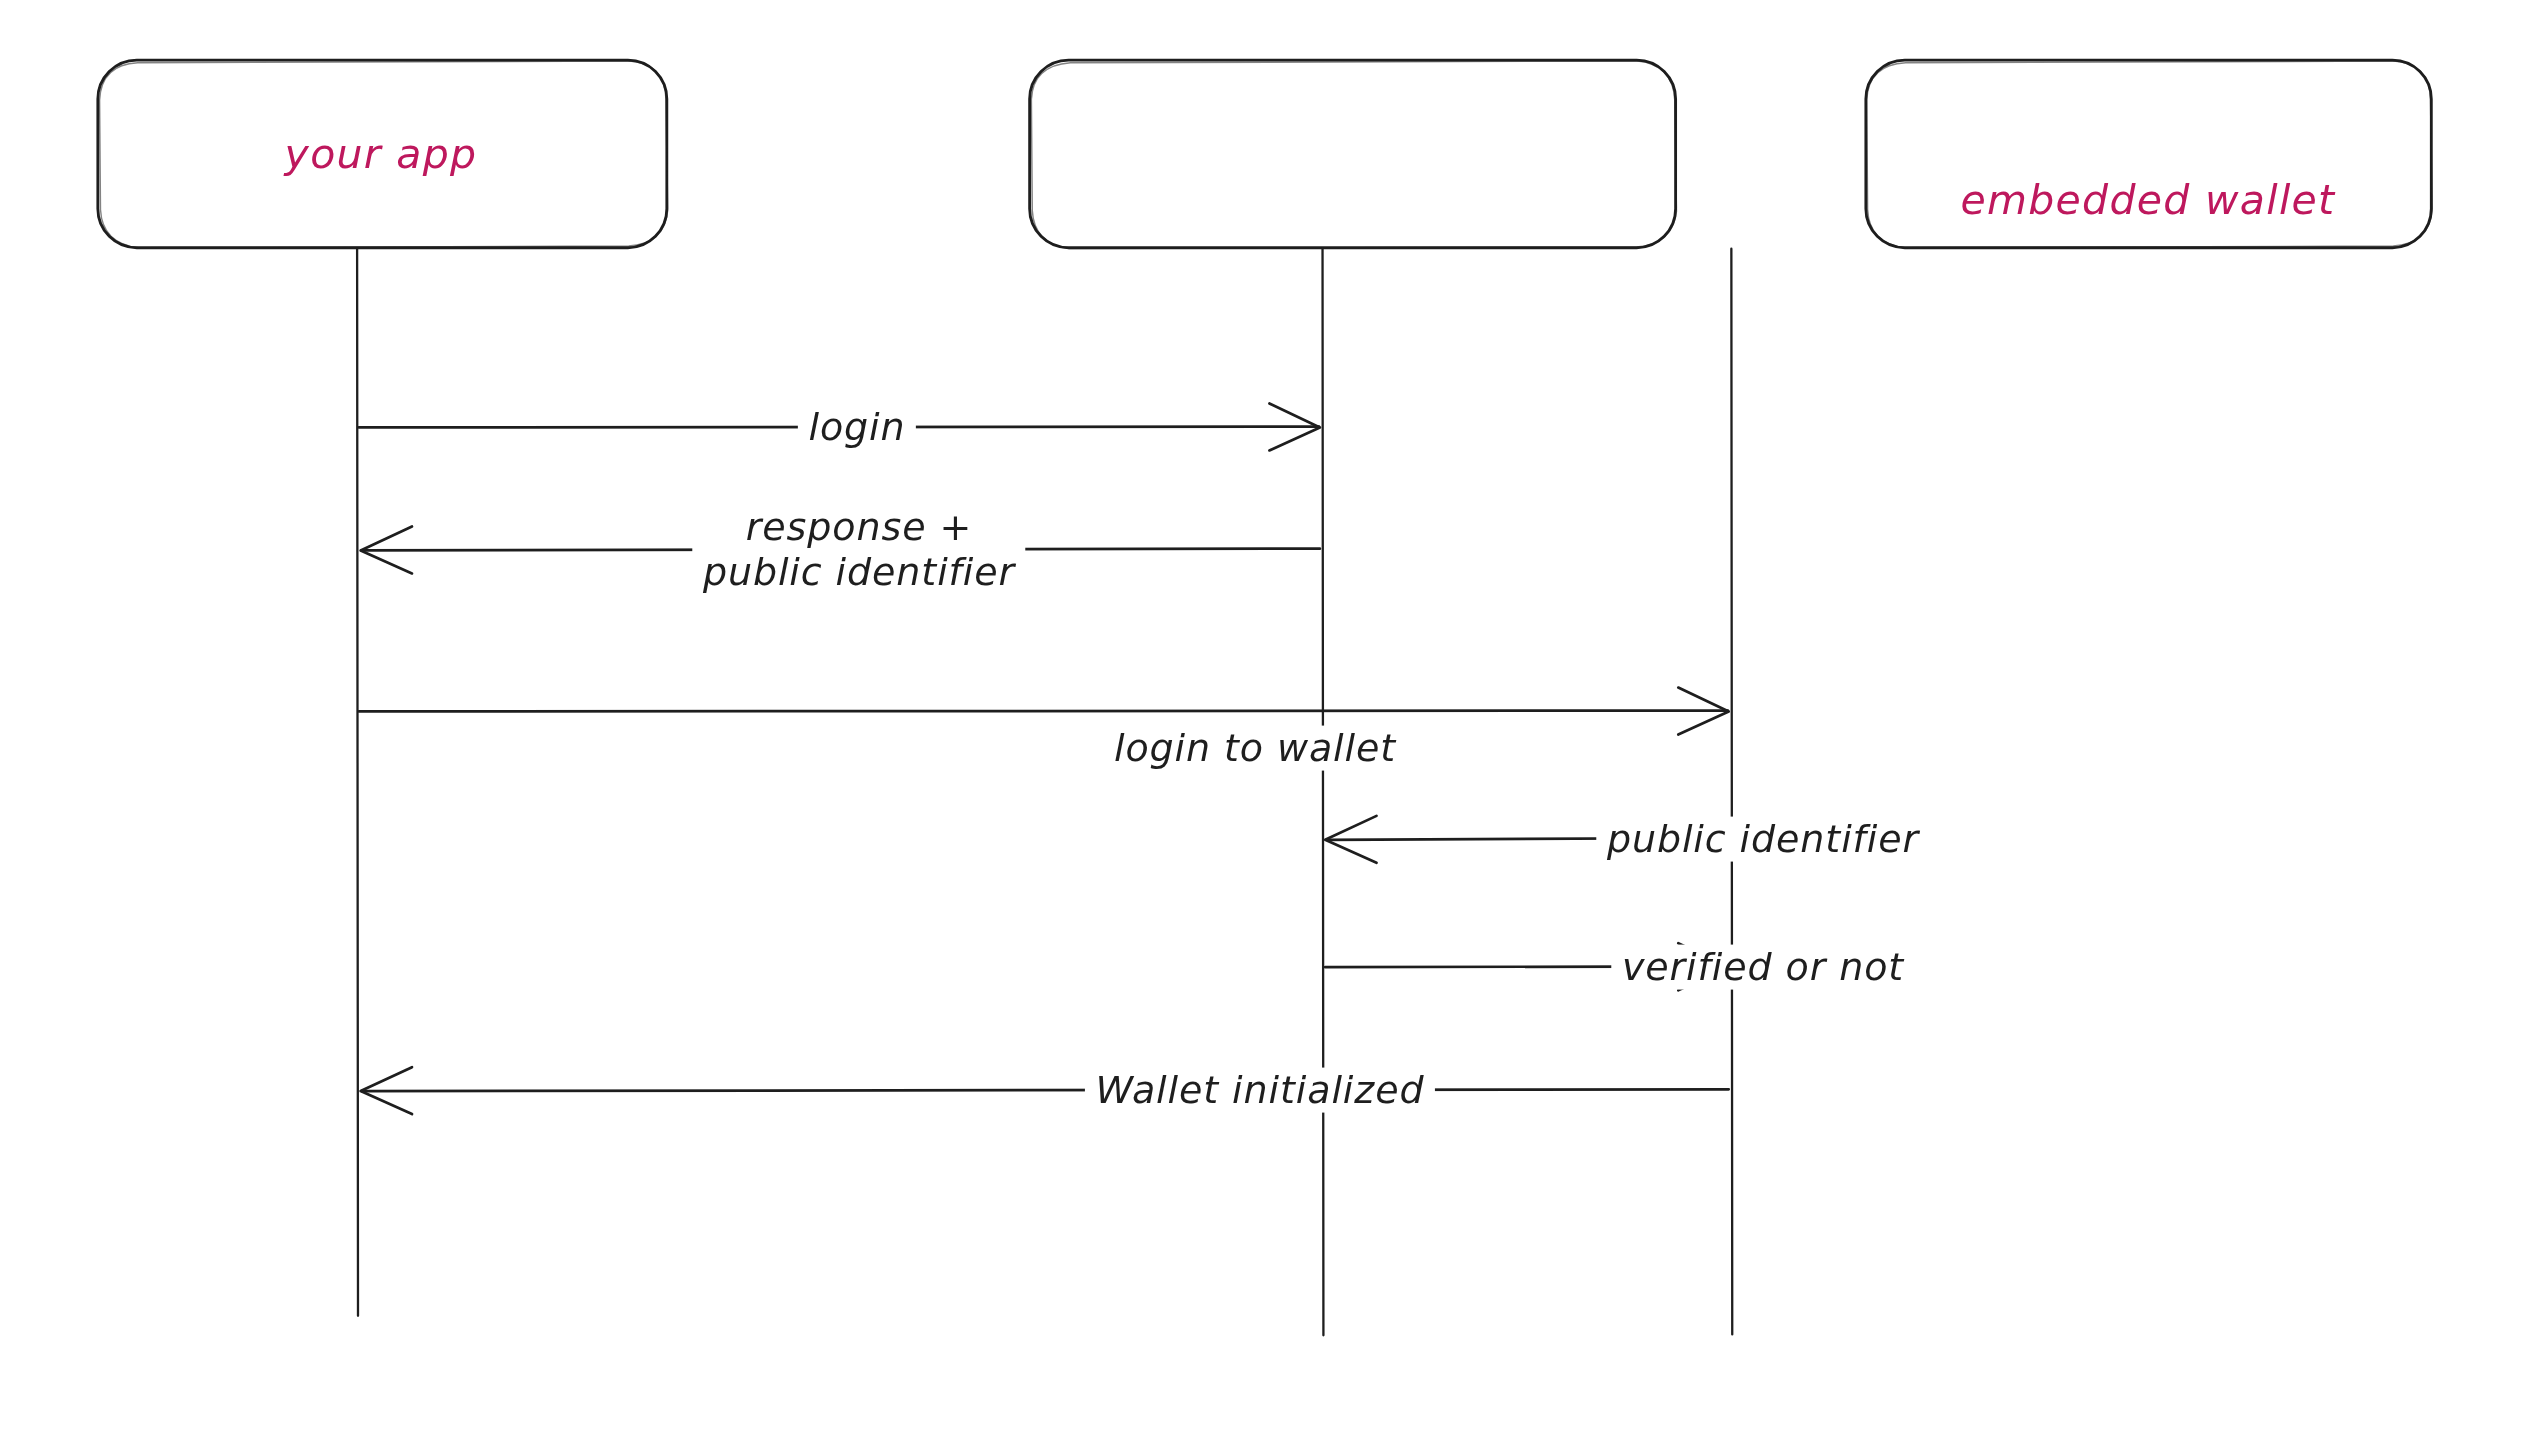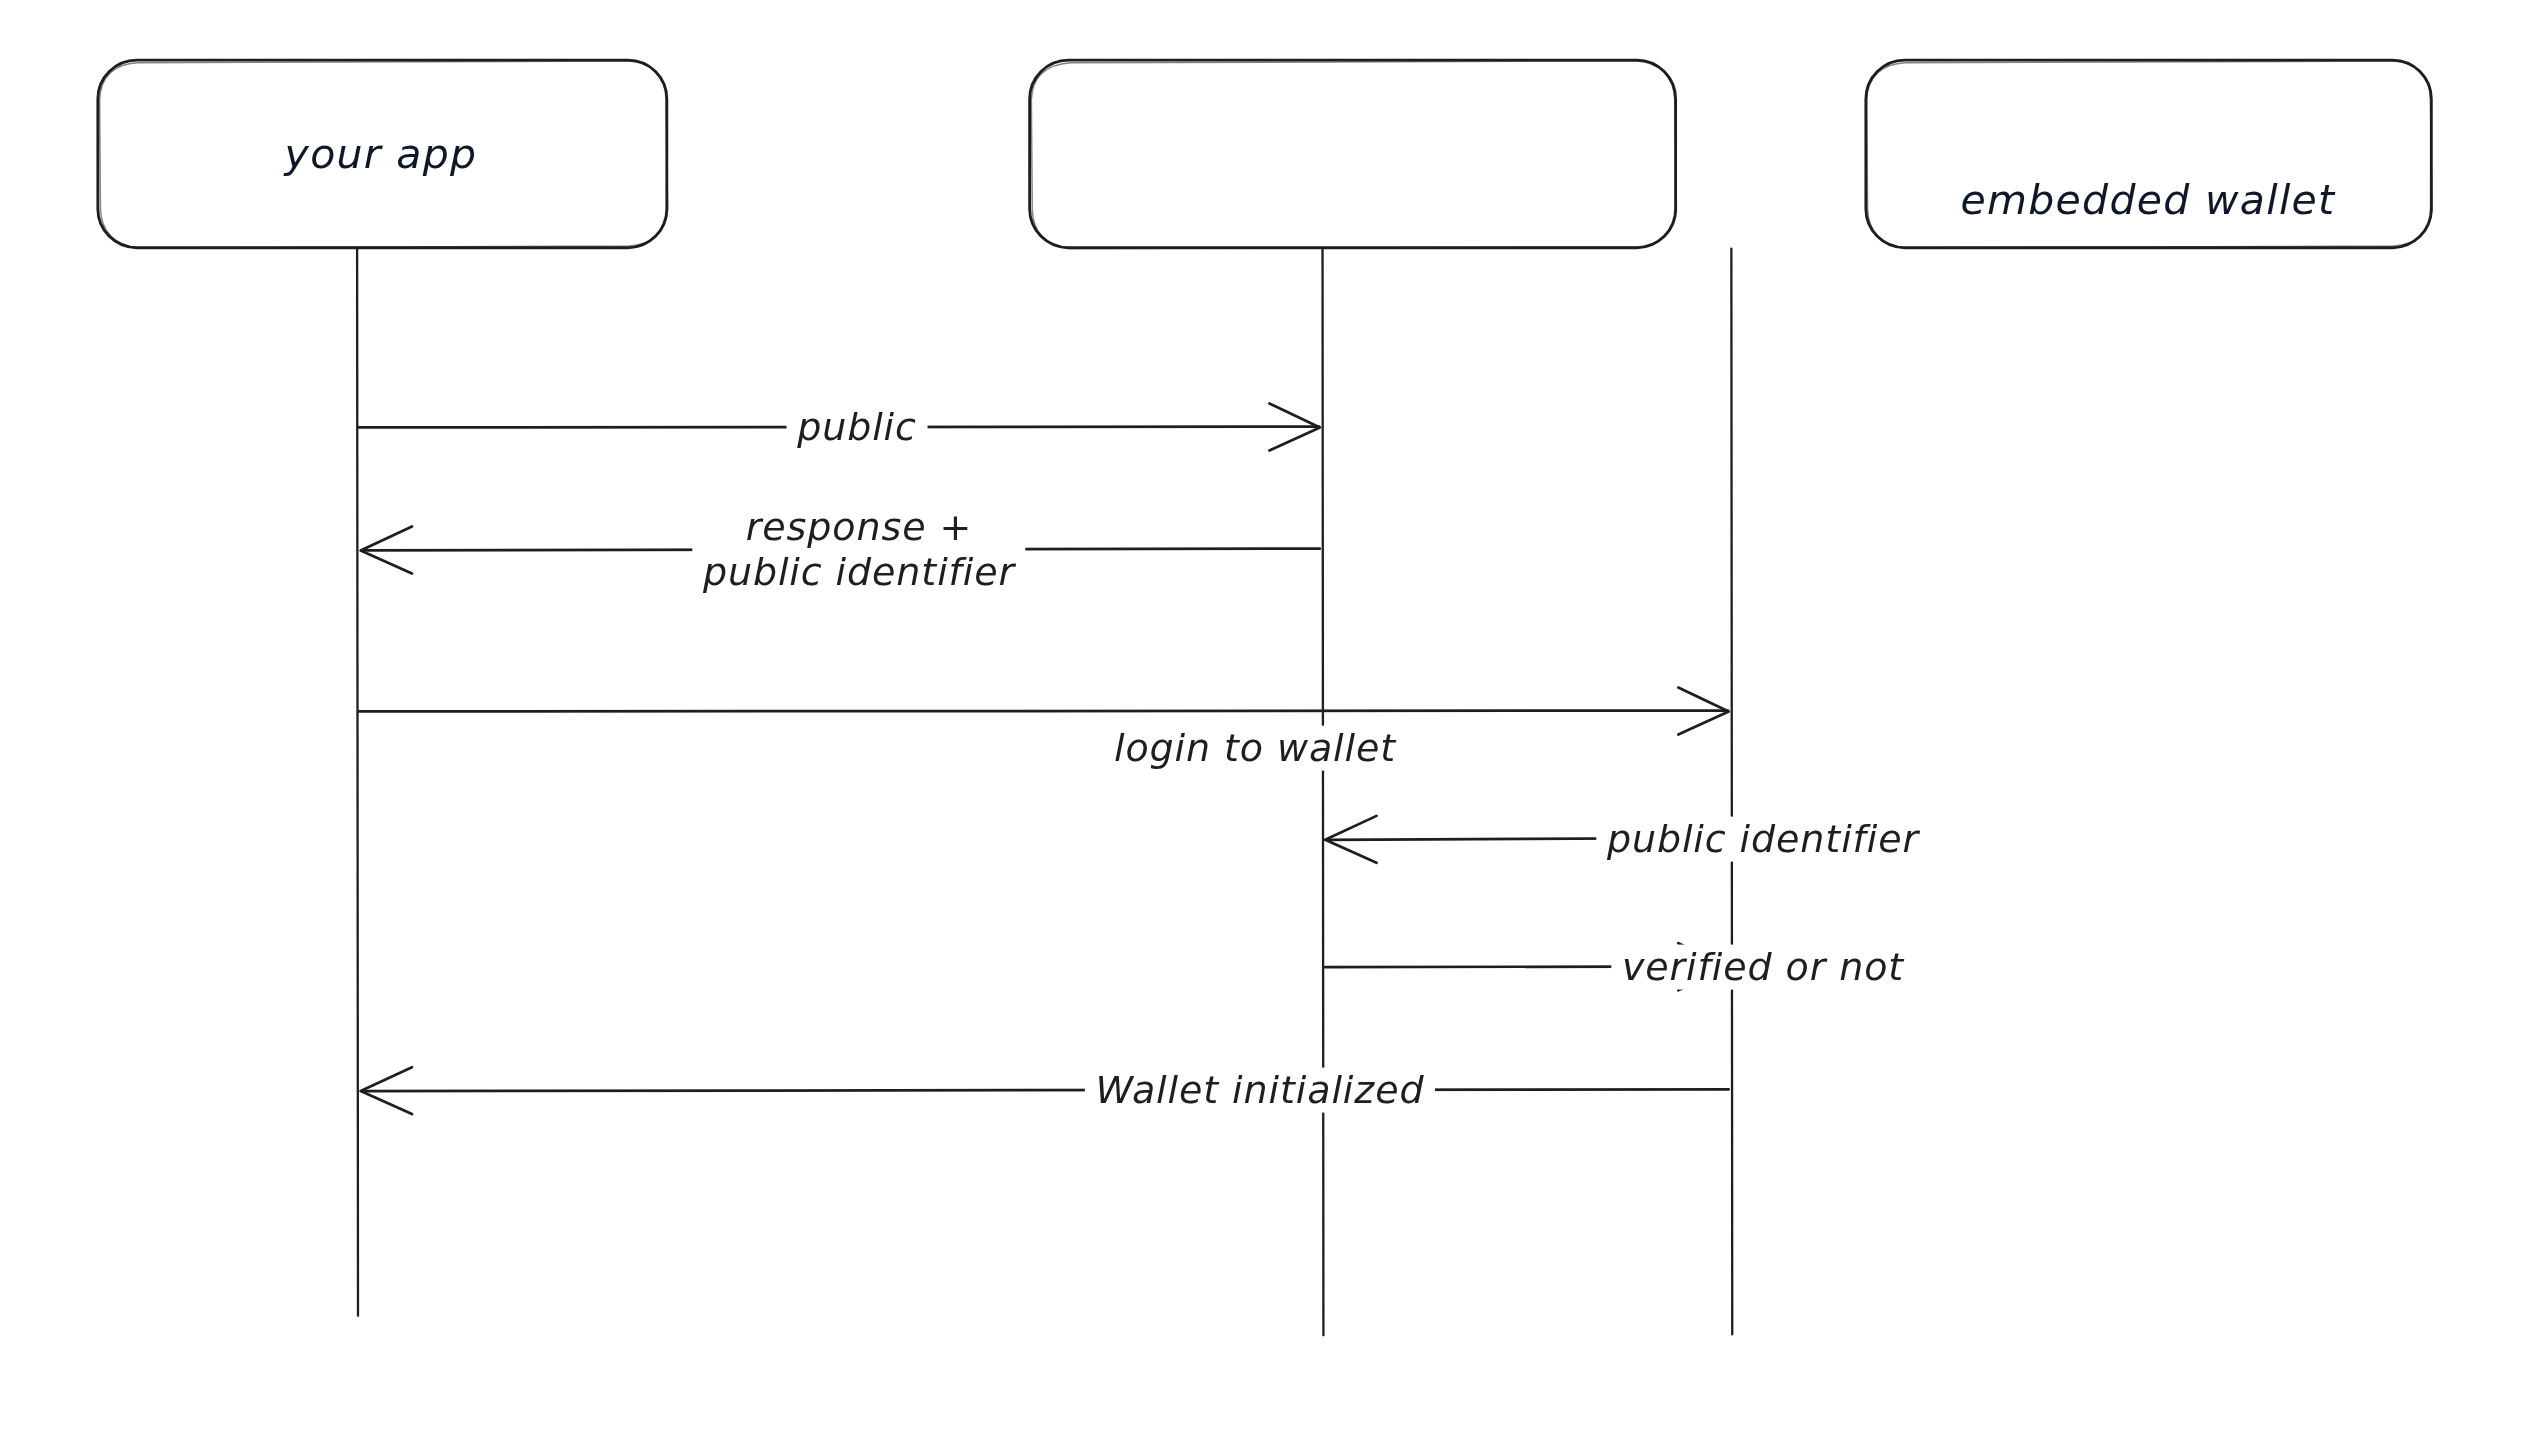--- a/index.html
+++ b/index.html
@@ -54,21 +54,21 @@
   .msg-head {
     stroke: #1e1e1e;
     stroke-width: 3.1;
     stroke-linecap: round;
     stroke-linejoin: round;
     fill: none;
   }
   .participant-label {
     position: absolute;
     text-align: center;
-    color: #0f172a;
+    color: #be185d;
     font-family: "DejaVu Sans", sans-serif;
     font-size: 41px;
     font-style: italic;
     font-weight: 400;
     letter-spacing: 1.3px;
     white-space: nowrap;
     transform: translate(-50%, -50%);
     pointer-events: none;
   }
   .msg-label {
@@ -143,21 +143,21 @@
       <path class="msg-head" d="M 465 1206 L 407 1233 L 465 1259"></path>
     </g>
 
   </svg>
 
   <div class="participant-label" style="left:381px; top:154px;">your app</div>
 
 
   <div class="participant-label" style="left:2148px; top:156px;margin-top:44px;">embedded wallet</div>
 
-  <div class="msg-label" style="left:857px; top:427px;">public</div>
+  <div class="msg-label" style="left:857px; top:427px;">login</div>
 
   <div class="msg-label" style="left:859px; top:550px;">response +
 public identifier</div>
 
   <div class="msg-label" style="left:1255px; top:748px;">login to wallet</div>
 
   <div class="msg-label" style="left:1763px; top:839px;">public identifier</div>
 
   <div class="msg-label" style="left:1763px; top:967px;text-align:center;">verified or not</div>
 

